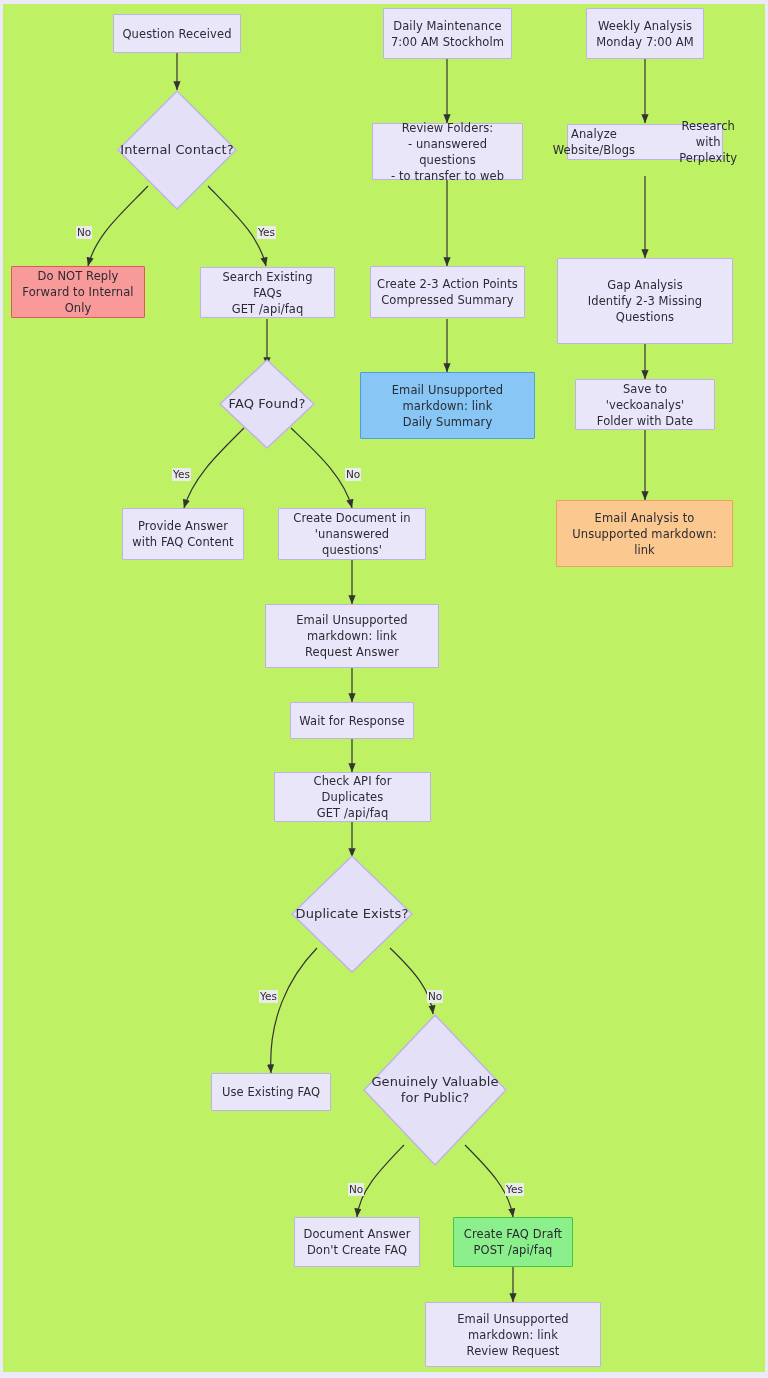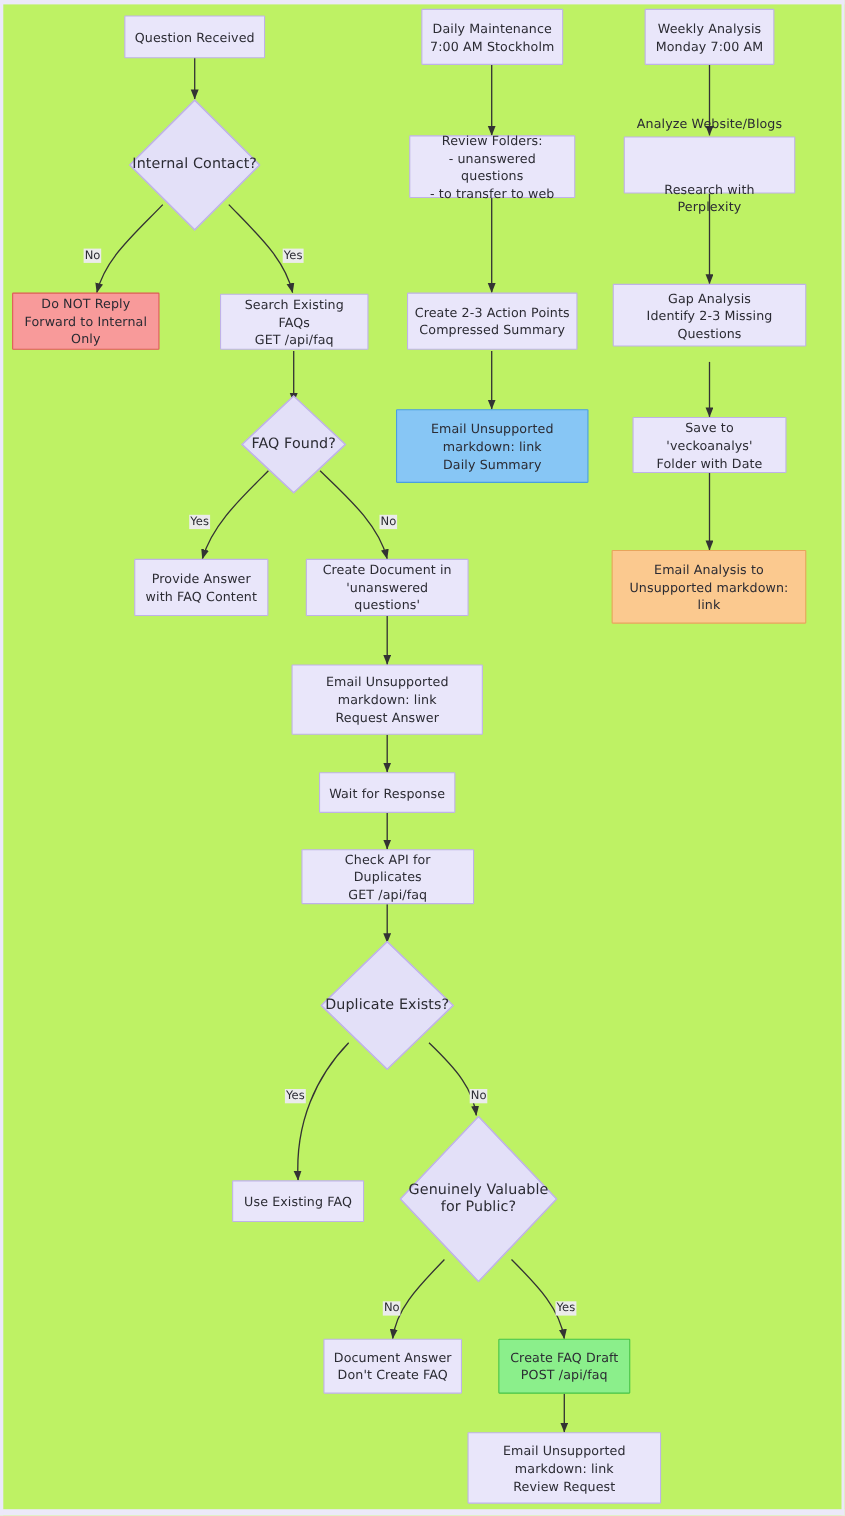--- a/index.html
+++ b/index.html
@@ -269,26 +269,26 @@
     <span class="nl">Email Unsupported</span>
     <span class="nl">markdown: link</span>
     <span class="nl">Daily Summary</span>
   </div>
 
   <div class="node rect" style="left:586px; top:8px; width:118px; height:51px; flex-direction:column;">
     <span class="nl">Weekly Analysis</span>
     <span class="nl">Monday 7:00 AM</span>
   </div>
 
-  <div class="node rect" style="left:567px; top:124px; width:156px; height:52px; flex-direction:column;gap:44px;">
+  <div class="node rect" style="left:567px; top:124px; width:156px; height:36px; flex-direction:row;gap:44px;">
     <span class="nl">Analyze Website/Blogs</span>
     <span class="nl">Research with Perplexity</span>
   </div>
 
-  <div class="node rect" style="left:557px; top:258px; width:176px; height:57px; flex-direction:column;">
+  <div class="node rect" style="left:557px; top:258px; width:176px; height:86px; flex-direction:column;">
     <span class="nl">Gap Analysis</span>
     <span class="nl">Identify 2-3 Missing</span>
     <span class="nl">Questions</span>
   </div>
 
   <div class="node rect" style="left:575px; top:379px; width:140px; height:51px; flex-direction:column;">
     <span class="nl">Save to 'veckoanalys'</span>
     <span class="nl">Folder with Date</span>
   </div>
 

